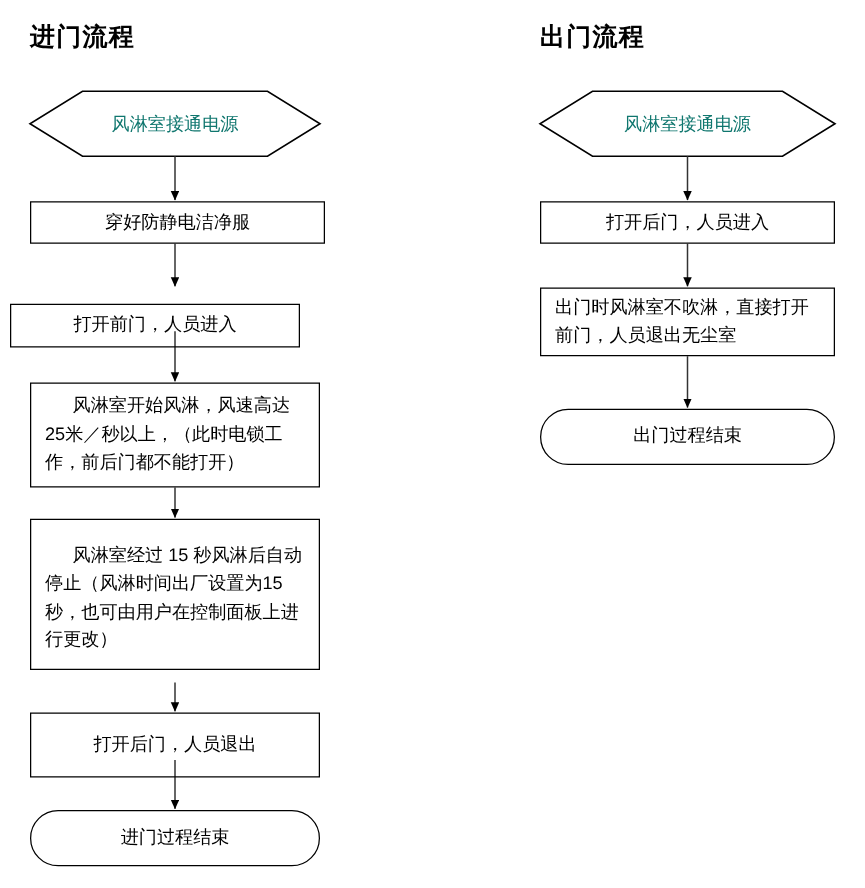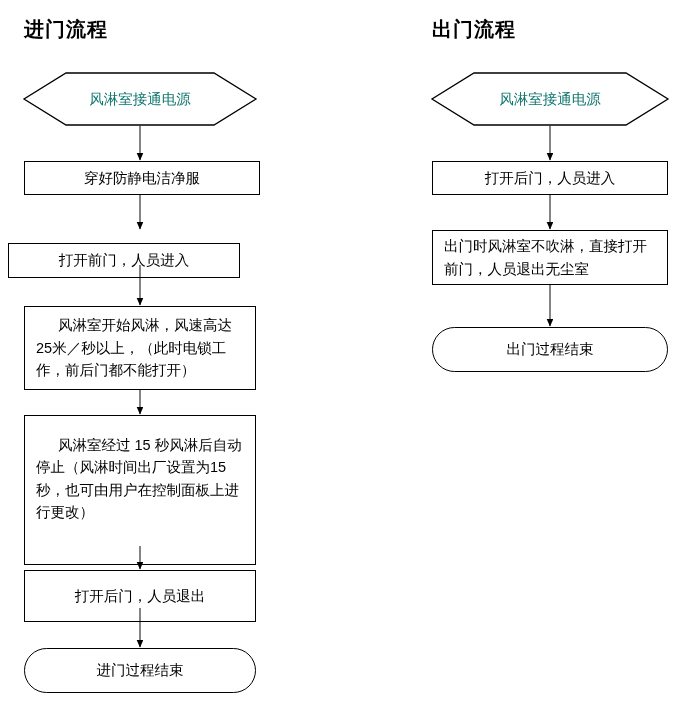--- a/index.html
+++ b/index.html
@@ -115,21 +115,21 @@
 </div>
 
 <div class="node rect" style="left:8px; top:230px; width:232px; height:35px;margin-top:13px;">
   <span class="txt">打开前门，人员进入</span>
 </div>
 
 <div class="node rect para" style="left:24px; top:306px; width:232px; height:84px;">
   <span class="txt">风淋室开始风淋，风速高达25米／秒以上，（此时电锁工作，前后门都不能打开）</span>
 </div>
 
-<div class="node rect para" style="left:24px; top:415px; width:232px; height:150px; align-items:flex-start; padding-top:18px;">
+<div class="node rect para" style="left:24px; top:415px; width:232px; height:121px; align-items:flex-start; padding-top:18px;">
   <span class="txt">风淋室经过 15 秒风淋后自动停止（风淋时间出厂设置为15 秒，也可由用户在控制面板上进行更改）</span>
 </div>
 
 <div class="node rect" style="left:24px; top:570px; width:232px; height:52px;">
   <span class="txt">打开后门，人员退出</span>
 </div>
 
 <div class="node rounded" style="left:24px; top:648px; width:232px; height:45px;">
   <span class="txt">进门过程结束</span>
 </div>

